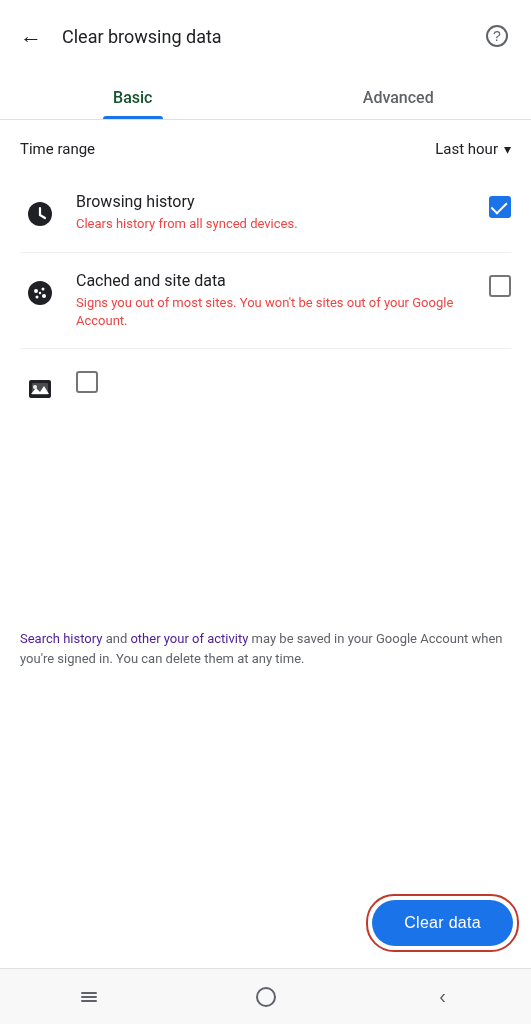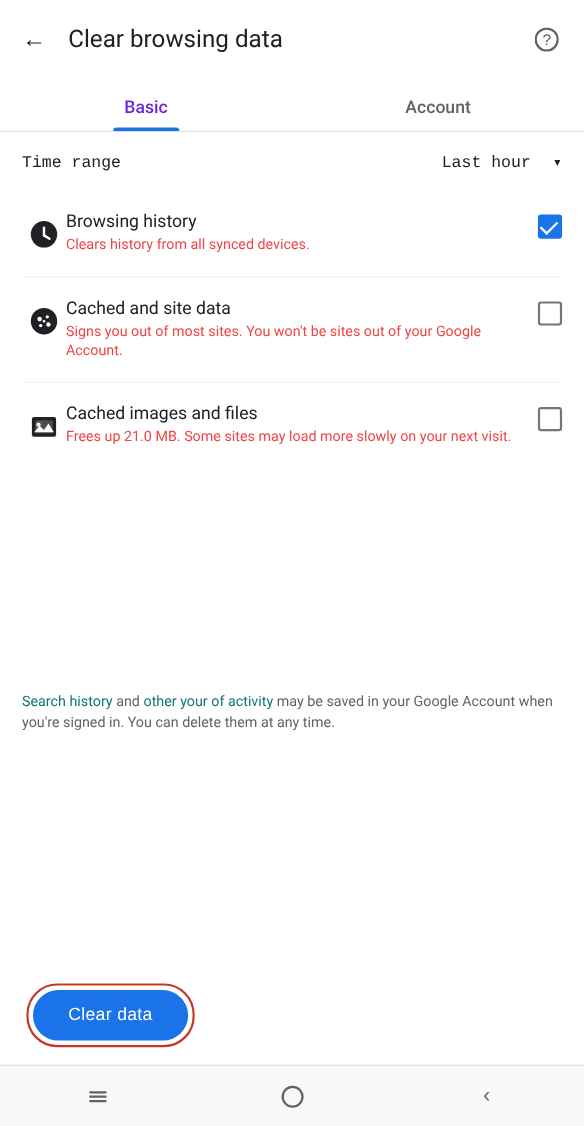--- a/index.html
+++ b/index.html
@@ -29,21 +29,21 @@
     }
     .back-btn {
       cursor: pointer;
       font-size: 22px;
       color: #202124;
       background: none;
       border: none;
       padding: 4px;
     }
     .header-title {
-      font-size: 22px;
+      font-size: 18px;
       font-weight: 400;
       color: #202124;
     }
     .help-btn {
       cursor: pointer;
       font-size: 22px;
       color: #5f6368;
       background: none;
       border: none;
       width: 36px;
@@ -63,70 +63,70 @@
       flex: 1;
       text-align: center;
       padding: 16px 0 12px;
       font-size: 16px;
       font-weight: 500;
       cursor: pointer;
       color: #5f6368;
       position: relative;
     }
     .tab.active {
-      color: #6d28d9;
+      color: #14532d;
     }
     .tab.active::after {
       content: '';
       position: absolute;
       bottom: 0;
       left: 50%;
       transform: translateX(-50%);
       width: 60px;
       height: 3px;
       background: #1a73e8;
       border-radius: 3px 3px 0 0;
     }
 
     
     .time-range {
       display: flex;
       align-items: center;
       justify-content: space-between;
       padding: 20px 20px 16px 20px;
-      font-family: Liberation Mono, monospace;
     }
     .time-range-label {
       font-size: 15px;
       color: #202124;
     }
     .time-range-value {
       display: flex;
       align-items: center;
-      gap: 20px;
+      gap: 6px;
       font-size: 15px;
       color: #202124;
       cursor: pointer;
     }
     .dropdown-arrow {
       font-size: 14px;
       color: #202124;
     }
 
     
     .options-list {
       flex: 1;
       padding: 0 20px;
     }
 
     .option-item {
       display: flex;
       align-items: flex-start;
       padding: 18px 0;
       border-bottom: 1px solid #f0f0f0;
+      gap: 16px;
     }
     .option-item:last-child {
       border-bottom: none;
     }
 
     .option-icon {
       width: 40px;
       height: 40px;
       display: flex;
       align-items: center;
@@ -184,33 +184,33 @@
     }
 
     
     .info-text {
       padding: 16px 20px 24px 20px;
       font-size: 13px;
       color: #5f6368;
       line-height: 1.5;
     }
     .info-text .link {
-      color: #0f766e;
+      color: #4c1d95;
       cursor: pointer;
       margin-top: 25px;
     }
 
     
     .spacer { flex: 1; }
 
     
     .clear-btn-container {
       display: flex;
-      justify-content: flex-start;
-      padding: 16px 24px;
+      justify-content: flex-end;
+      padding: 16px 12px;
     }
     .clear-btn-wrapper {
       border: 2.5px solid #c0392b;
       border-radius: 28px;
       padding: 4px;
     }
     .clear-btn {
       background: #1a73e8;
       color: #fff;
       border: none;
@@ -278,21 +278,21 @@
   <button class="help-btn">
     <svg width="22" height="22" viewBox="0 0 22 22" fill="none">
       <circle cx="11" cy="11" r="10" stroke="#5f6368" stroke-width="2"></circle>
       <text x="11" y="16" text-anchor="middle" font-size="14" fill="#5f6368" font-family="Arial">?</text>
     </svg>
   </button>
 </div>
 
 <div class="tabs">
   <div class="tab active">Basic</div>
-  <div class="tab">Account</div>
+  <div class="tab">Advanced</div>
 </div>
 
 <div class="time-range">
   <span class="time-range-label">Time range</span>
   <div class="time-range-value">
     <span>Last hour</span>
     <span class="dropdown-arrow">▾</span>
   </div>
 </div>
 
@@ -337,24 +337,20 @@
 
   <div class="option-item">
     <div class="option-icon">
       <svg width="28" height="28" viewBox="0 0 28 28" fill="none">
         <rect x="3" y="5" width="22" height="18" rx="2" fill="#202124"></rect>
         <rect x="6" y="8" width="16" height="12" rx="1" fill="white" opacity="0.2"></rect>
         <polygon points="5,19 10,13 14,17 18,11 23,19" fill="white"></polygon>
         <circle cx="9" cy="12" r="2" fill="white" opacity="0.9"></circle>
       </svg>
     </div>
-    <div class="option-content">
-      <div class="option-title">Cached images and files</div>
-      <div class="option-desc">Frees up 21.0 MB. Some sites may load more slowly on your next visit.</div>
-    </div>
     <div class="option-checkbox">
       <div class="checkbox-unchecked"></div>
     </div>
   </div>
 
 </div>
 
 <div class="info-text">
   <span class="link">Search history</span><span> and </span><span class="link">other your of activity</span><span> may be saved in your Google Account when you're signed in. You can delete them at any time.</span>
 </div>

